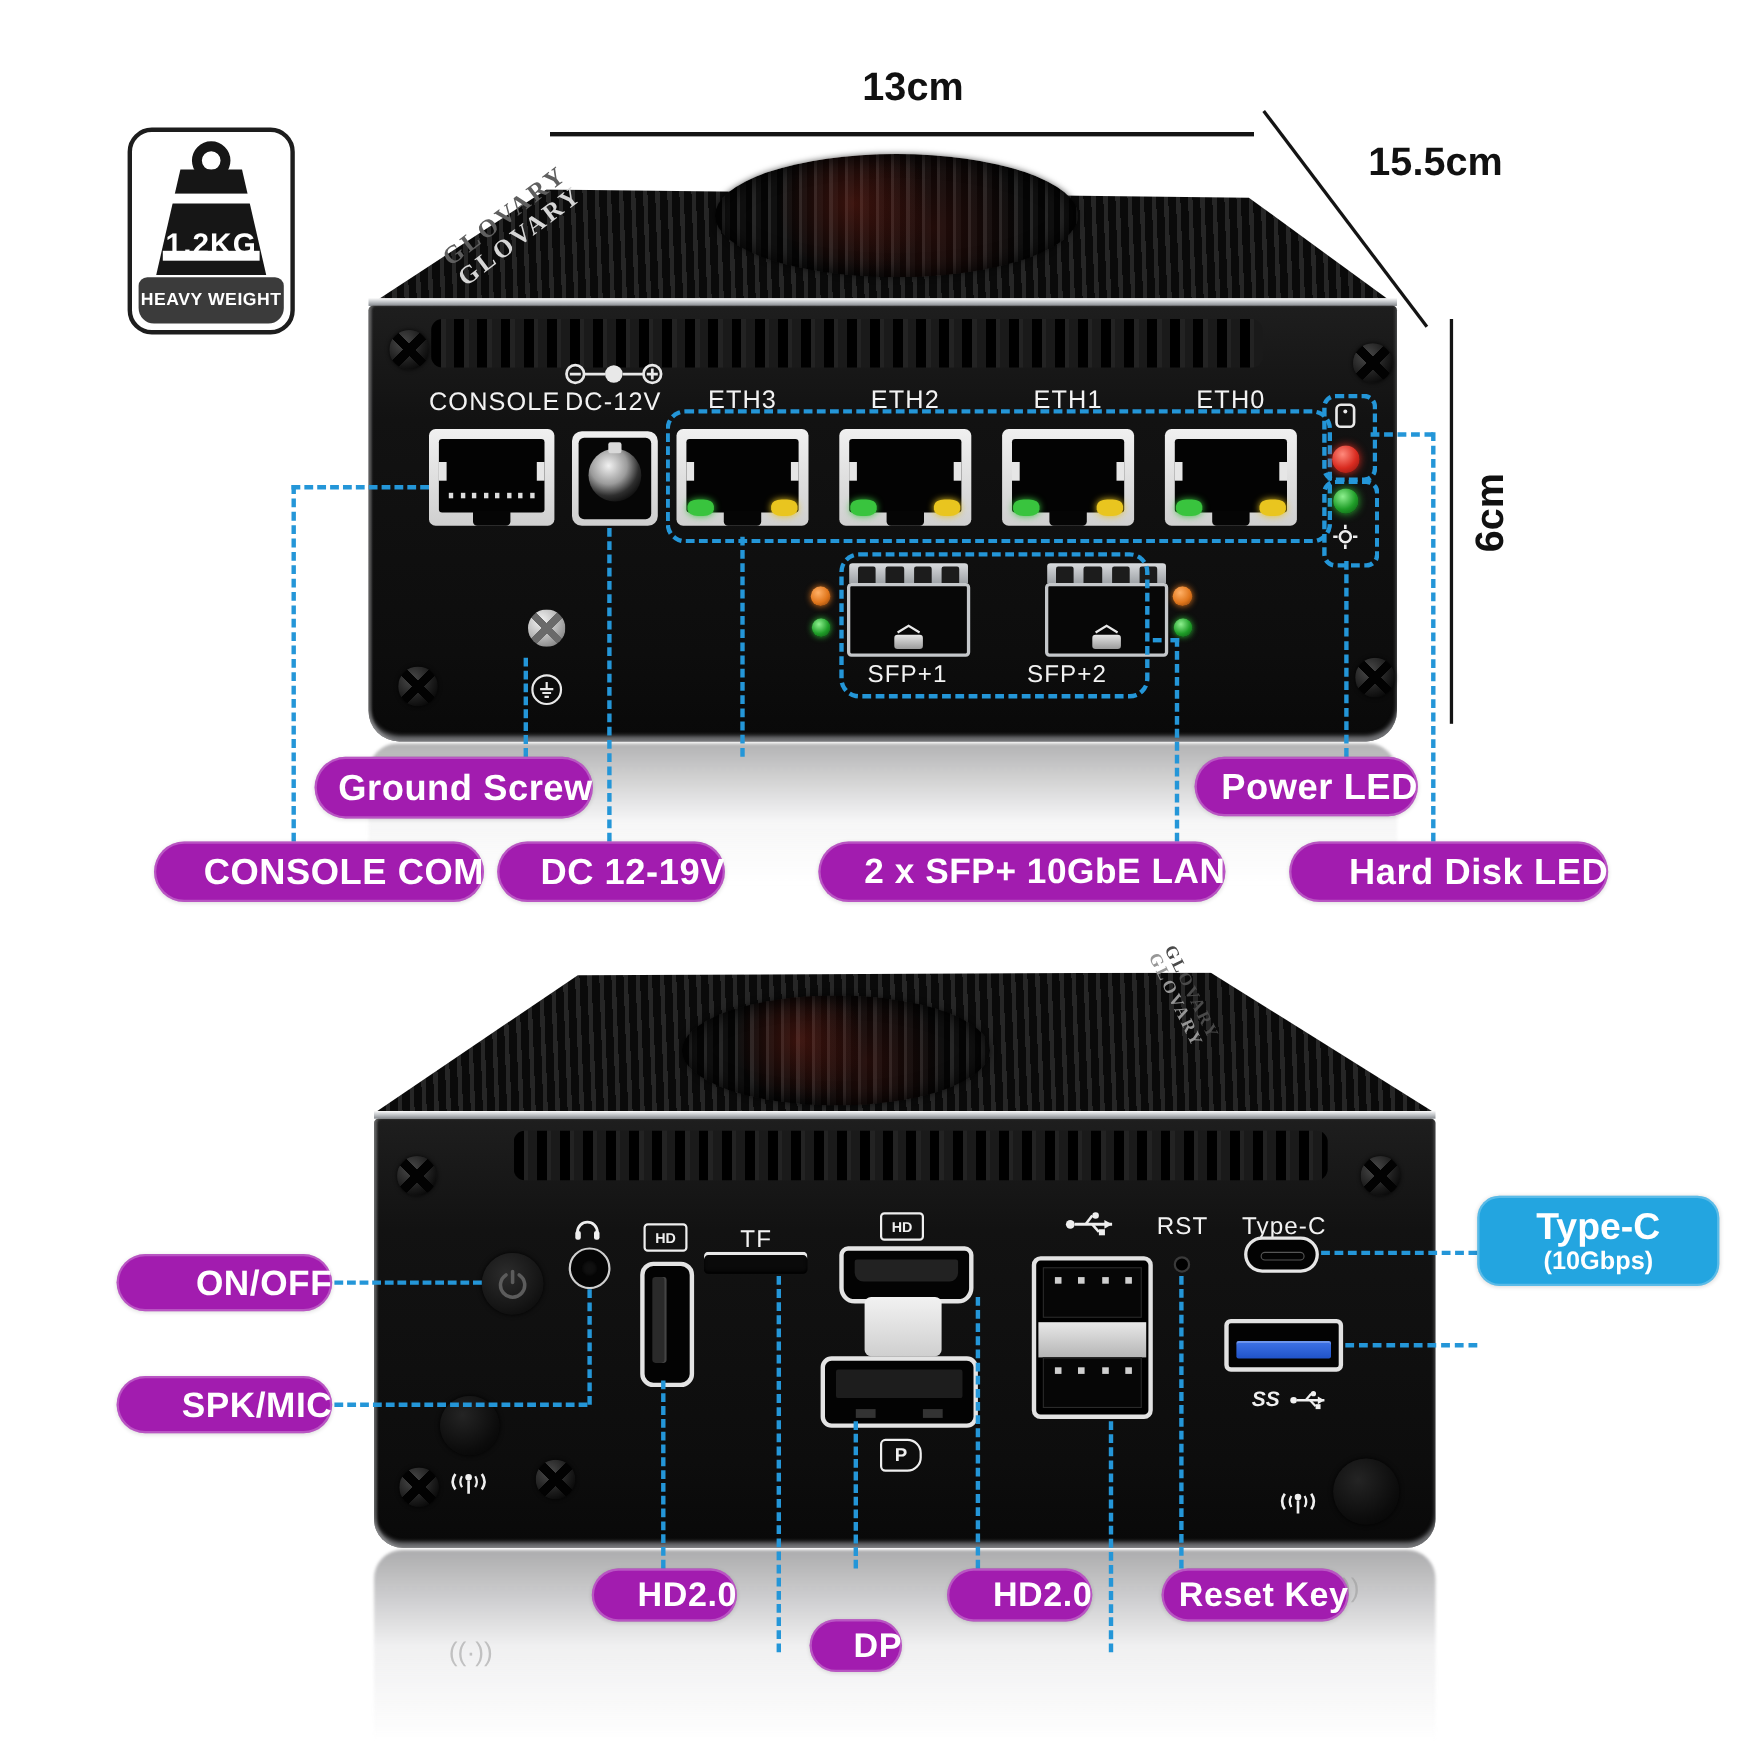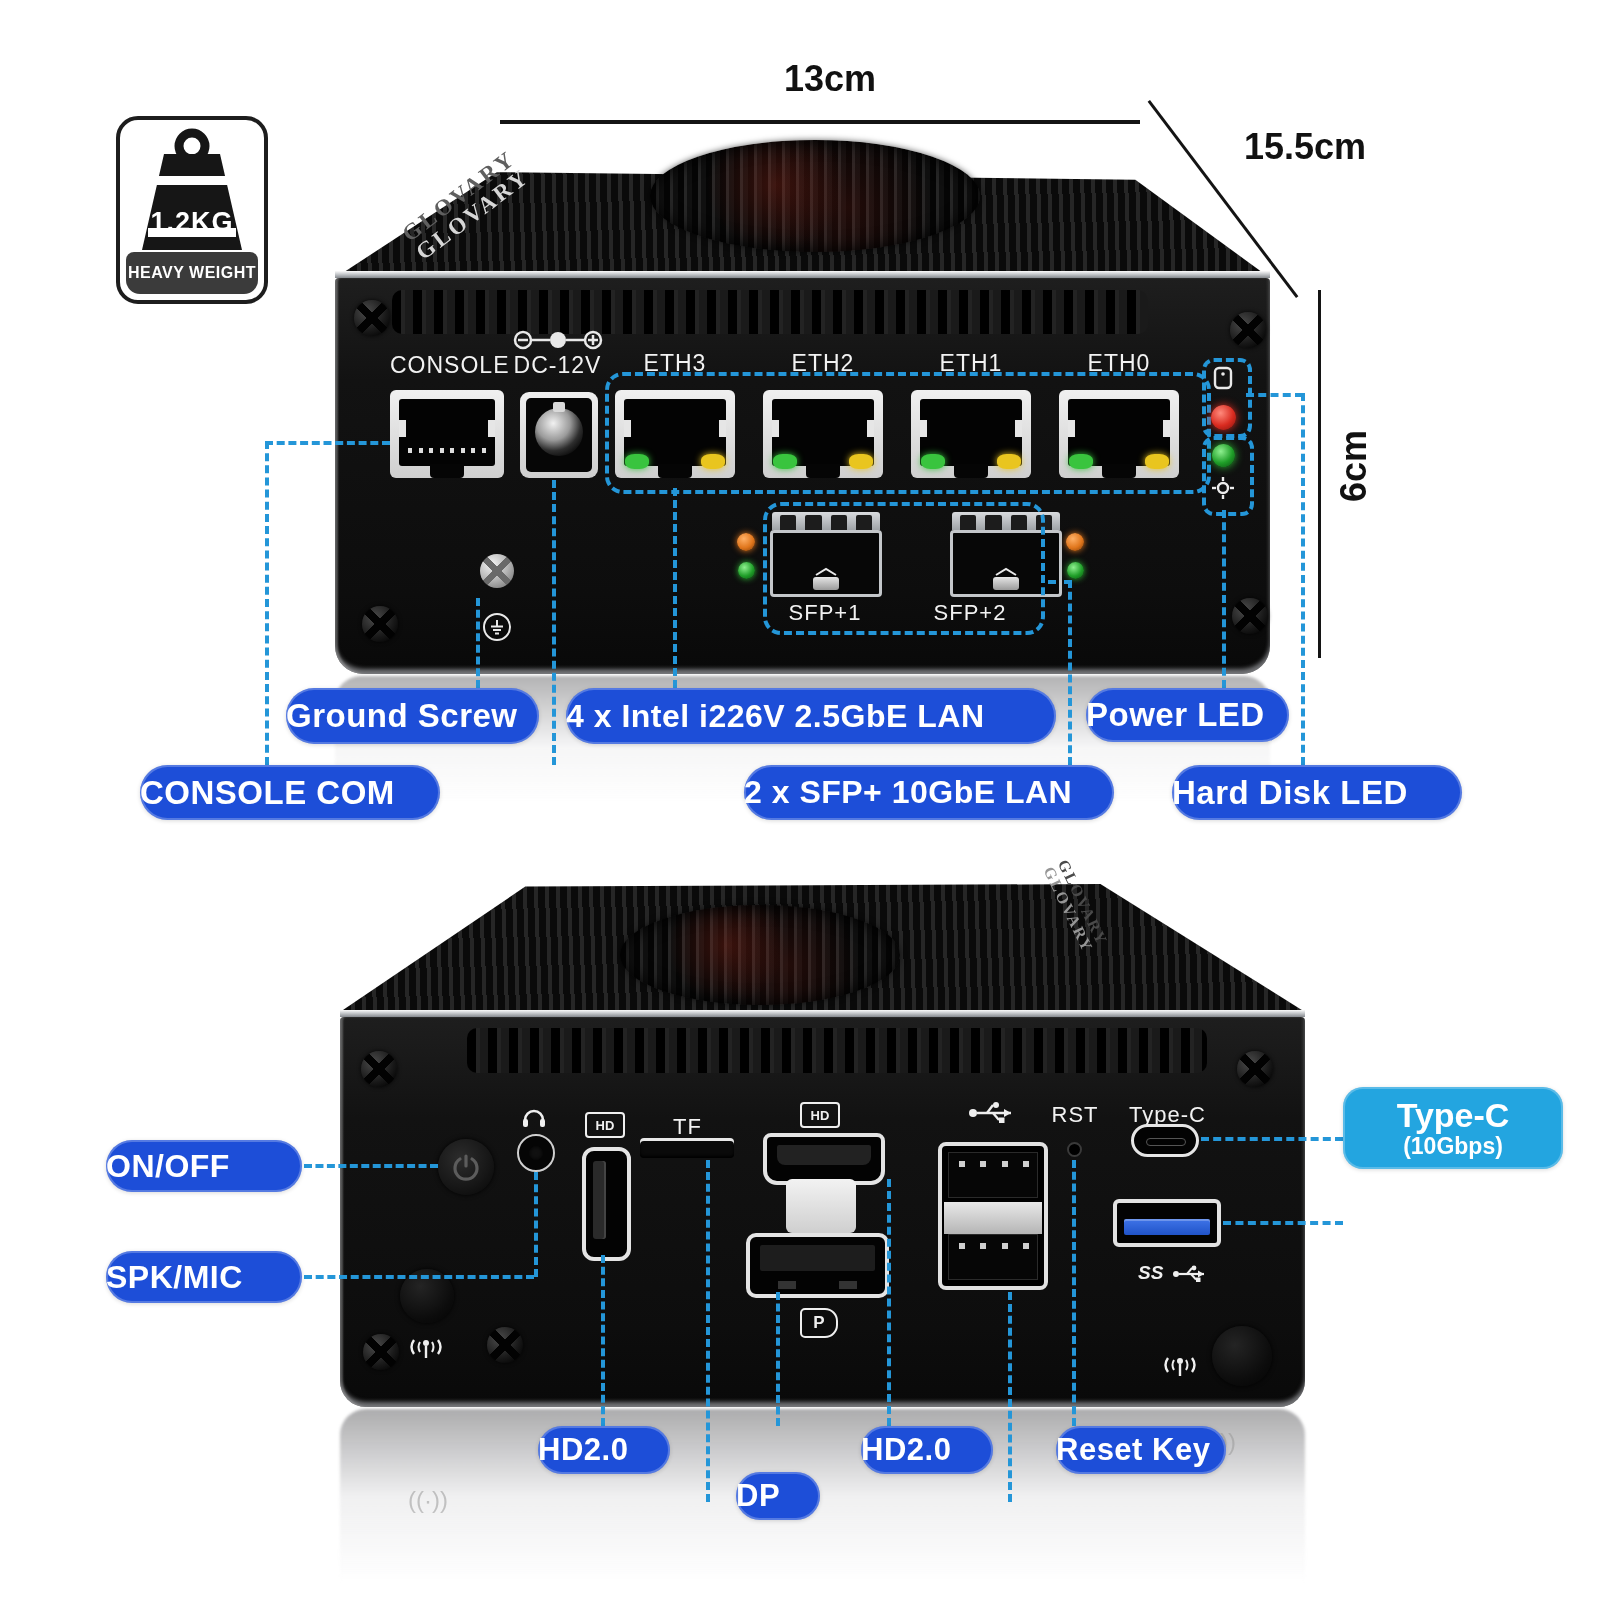--- a/index.html
+++ b/index.html
@@ -2,22 +2,22 @@
 <html><head>
 <meta charset="utf-8">
 <style>
   html,body{margin:0;padding:0;background:#ffffff;}
   #stage{position:relative;width:1600px;height:1600px;background:#ffffff;overflow:hidden;
          font-family:"Liberation Sans", sans-serif;}
   .abs{position:absolute;}
   .ctr{display:flex;align-items:center;justify-content:center;}
 
   
-  .pill{position:absolute;background:#1d4ed8;color:#fff;font-weight:700;border-radius:34px;
-        display:flex;align-items:center;justify-content:flex-start;letter-spacing:.5px;
+  .pill{position:absolute;background:#a21caf;color:#fff;font-weight:700;border-radius:34px;
+        display:flex;align-items:center;justify-content:flex-end;letter-spacing:.5px;
         box-shadow:inset 0 0 0 2px rgba(255,255,255,.25), 0 1px 4px rgba(0,0,0,.15);}
   .callout-box{position:absolute;background:#23a5e0;color:#fff;font-weight:700;border-radius:20px;
         display:flex;flex-direction:column;align-items:center;justify-content:center;line-height:1.05;
         box-shadow:inset 0 0 0 2px rgba(255,255,255,.25), 0 1px 4px rgba(0,0,0,.15);}
   .callout-box .sub{font-size:23px;font-weight:700;margin-top:1px;}
 
   
   .dash-h{position:absolute;height:0;border-top:4px dashed #2496d8;}
   .dash-v{position:absolute;width:0;border-left:4px dashed #2496d8;}
   .dashed-box{position:absolute;border:4px dashed #2496d8;border-radius:18px;}
@@ -260,28 +260,28 @@
   <div class="dash-v" style="left:673px;top:488px;height:200px;"></div>
   <div class="dash-h" style="left:1048px;top:580px;width:24px;"></div>
   <div class="dash-v" style="left:1068px;top:580px;height:185px;"></div>
   <div class="dash-v" style="left:1222px;top:510px;height:178px;"></div>
   <div class="dash-h" style="left:1246px;top:393px;width:57px;"></div>
   <div class="dash-v" style="left:1301px;top:393px;height:372px;"></div>
 
   <div class="pill" style="left:286px;top:688px;width:253px;height:56px;font-size:33px;">
     <span>Ground Screw</span>
     </div>
-  <div class="pill" style="left:566px;top:688px;width:490px;height:56px;font-size:32px;">
-    <span>4 x Intel i226V 2.5GbE LAN</span>
-    </div>
   <div class="pill" style="left:1086px;top:688px;width:203px;height:54px;font-size:33px;">
     <span>Power LED</span>
     </div>
   <div class="pill" style="left:140px;top:765px;width:300px;height:55px;font-size:33px;">
     <span>CONSOLE COM</span>
+    </div>
+  <div class="pill" style="left:452px;top:765px;width:207px;height:55px;font-size:33px;">
+    <span>DC 12-19V</span>
     </div>
   <div class="pill" style="left:744px;top:765px;width:370px;height:55px;font-size:32px;">
     <span>2 x SFP+ 10GbE LAN</span>
     </div>
   <div class="pill" style="left:1172px;top:765px;width:290px;height:55px;font-size:33px;">
     <span>Hard Disk LED</span>
     </div>
 
   <div class="fins" style="left:340px;top:884px;width:965px;height:128px;
               clip-path:polygon(19.2% 2%,78.8% 0%,100% 100%,0 100%);"></div>

